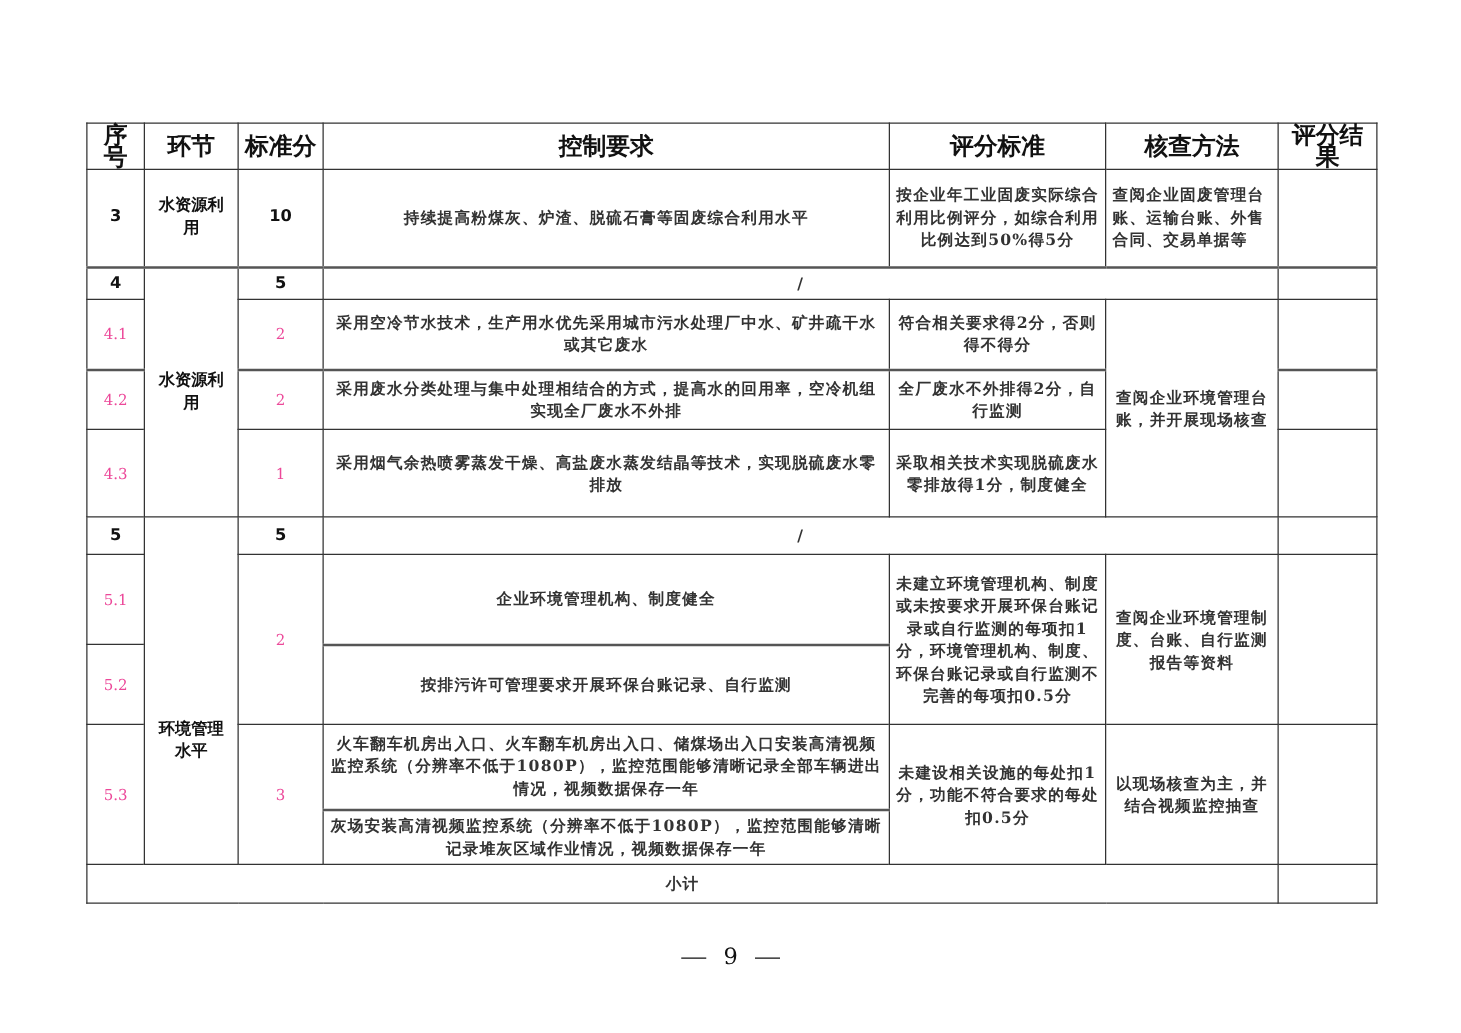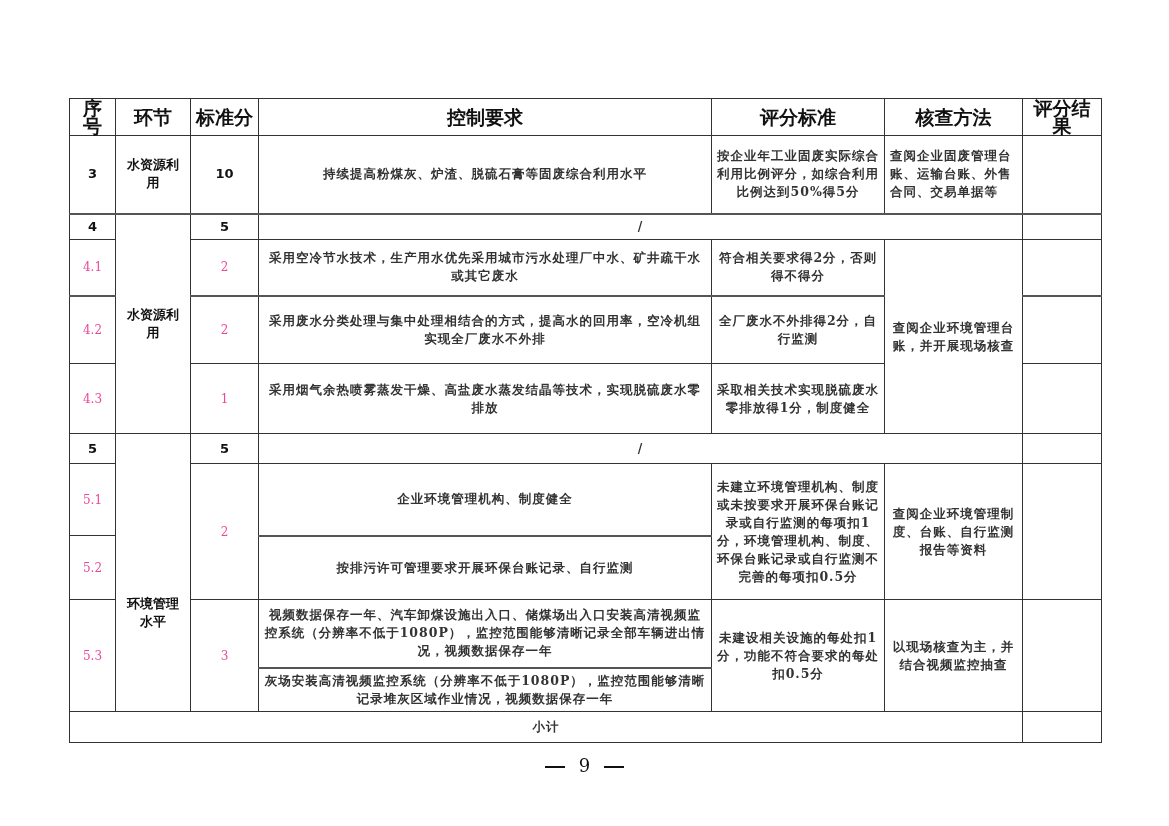--- a/index.html
+++ b/index.html
@@ -69,21 +69,21 @@
       <td></td>
     </tr>
     <tr style="height:56px">
       <td class="num thick-bottom">4.1</td>
       <td class="num thick-bottom">2</td>
       <td class="txt thick-bottom">采用空冷节水技术，生产用水优先采用城市污水处理厂中水、矿井疏干水或其它废水</td>
       <td class="txt thick-bottom">符合相关要求得2分，否则得不得分</td>
       <td class="txt" rowspan="3">查阅企业环境管理台账，并开展现场核查</td>
       <td class="thick-bottom"></td>
     </tr>
-    <tr style="height:68px">
+    <tr style="height:48px">
       <td class="num">4.2</td>
       <td class="num">2</td>
       <td class="txt">采用废水分类处理与集中处理相结合的方式，提高水的回用率，空冷机组实现全厂废水不外排</td>
       <td class="txt">全厂废水不外排得2分，自行监测</td>
       <td></td>
     </tr>
     <tr style="height:70px">
       <td class="num">4.3</td>
       <td class="num">1</td>
       <td class="txt">采用烟气余热喷雾蒸发干燥、高盐废水蒸发结晶等技术，实现脱硫废水零排放</td>
@@ -106,21 +106,21 @@
       <td class="txt" rowspan="2">查阅企业环境管理制度、台账、自行监测报告等资料</td>
       <td rowspan="2"></td>
     </tr>
     <tr style="height:64px">
       <td class="num">5.2</td>
       <td class="txt">按排污许可管理要求开展环保台账记录、自行监测</td>
     </tr>
     <tr style="height:68px">
       <td class="num" rowspan="2">5.3</td>
       <td class="num" rowspan="2">3</td>
-      <td class="txt thick-bottom">视频数据保存一年、汽车卸煤设施出入口、储煤场出入口安装高清视频监控系统（分辨率不低于1080P），监控范围能够清晰记录全部车辆进出情况，视频数据保存一年</td>
+      <td class="txt thick-bottom">火车翻车机房出入口、火车翻车机房出入口、储煤场出入口安装高清视频监控系统（分辨率不低于1080P），监控范围能够清晰记录全部车辆进出情况，视频数据保存一年</td>
       <td class="txt" rowspan="2">未建设相关设施的每处扣1分，功能不符合要求的每处扣0.5分</td>
       <td class="txt" rowspan="2">以现场核查为主，并结合视频监控抽查</td>
       <td rowspan="2"></td>
     </tr>
     <tr style="height:44px">
       <td class="txt">灰场安装高清视频监控系统（分辨率不低于1080P），监控范围能够清晰记录堆灰区域作业情况，视频数据保存一年</td>
     </tr>
 
     <tr style="height:31px">
       <td class="txt" colspan="6">小计</td>

